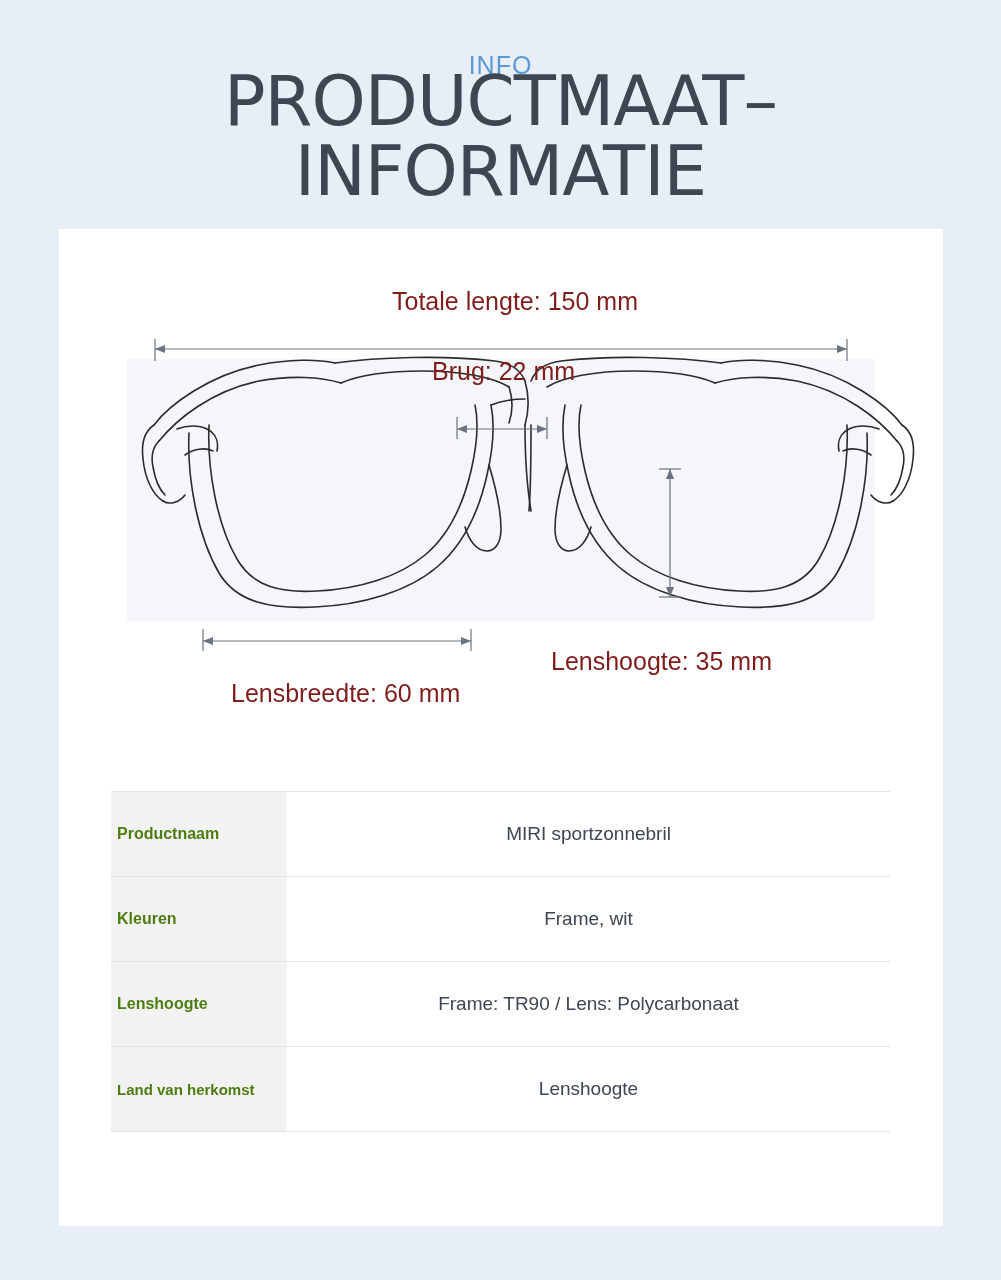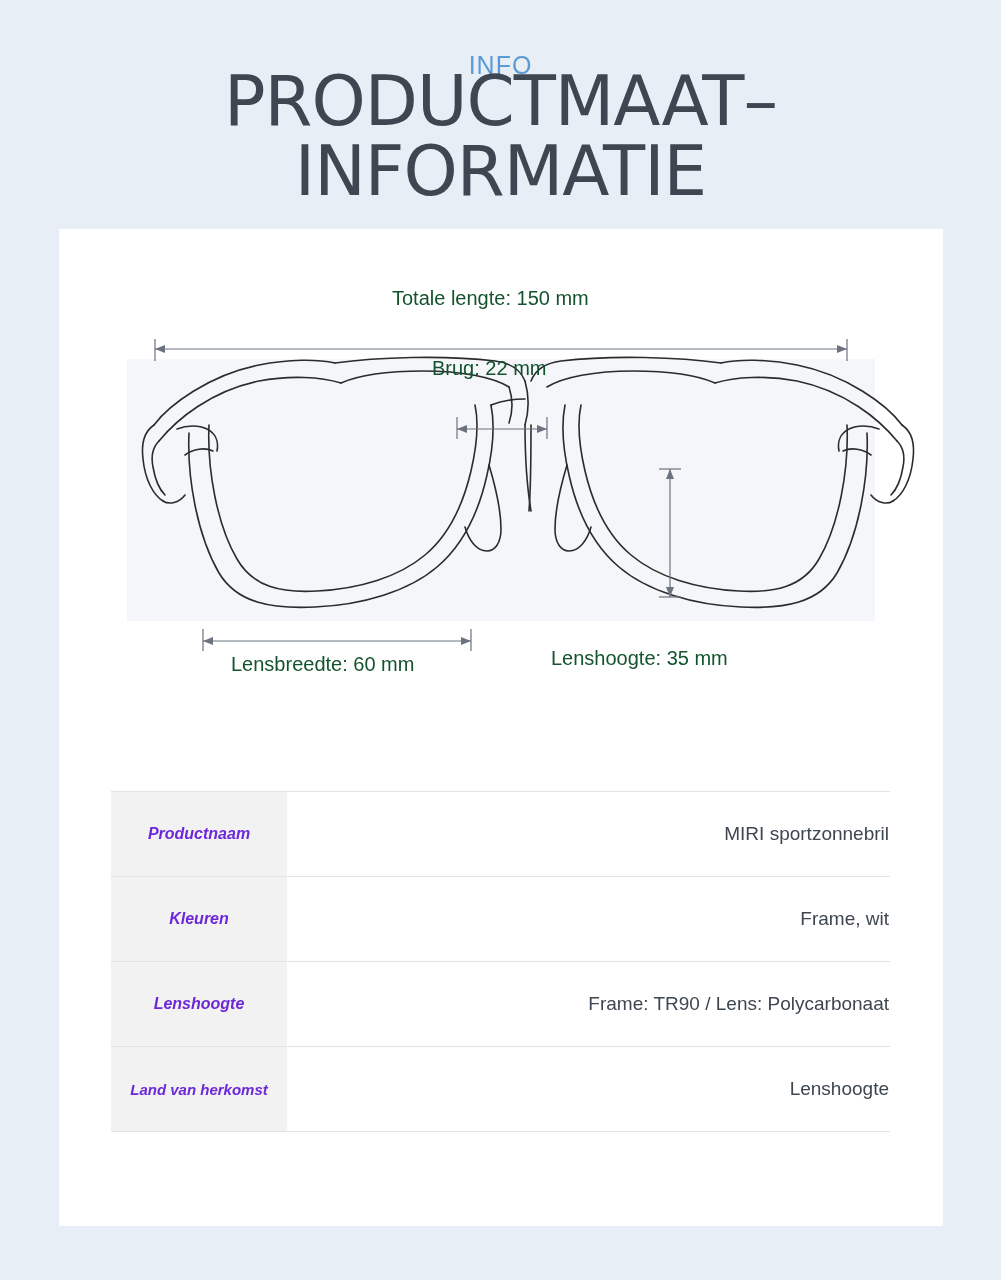--- a/index.html
+++ b/index.html
@@ -67,28 +67,28 @@
     top: 0;
     width: 884px;
     height: 540px;
   }
   .diagram svg {
     display: block;
   }
   .dim-label {
     position: absolute;
     font-family: "Liberation Sans", sans-serif;
-    font-size: 20px;
-    color: #14532d;
+    font-size: 25px;
+    color: #7f1d1d;
     white-space: nowrap;
   }
   #label-total  { left: 333px; top: 58px; }
   #label-bridge { left: 373px; top: 128px; }
   #label-height { left: 492px; top: 418px; }
-  #label-width  { left: 172px; top: 424px; }
+  #label-width  { left: 172px; top: 450px; }
 
   
   .spec-table {
     position: absolute;
     left: 52px;
     top: 562px;
     width: 779px;
     border-collapse: collapse;
   }
   .spec-table tr {
@@ -97,32 +97,30 @@
   .spec-table td {
     border-bottom: 1px solid #e3e3e3;
     vertical-align: middle;
   }
   .spec-table tr:first-child td {
     border-top: 1px solid #e3e3e3;
   }
   .spec-label {
     width: 164px;
     background: #f2f2f2;
-    text-align: center;
     font-weight: bold;
     font-size: 16px;
-    color: #6d28d9;
+    color: #4d7c0f;
     padding: 0 6px;
-    font-style: italic;
   }
   .spec-label.small {
     font-size: 15px;
   }
   .spec-value {
-    text-align: right;
+    text-align: center;
     font-size: 19px;
     color: #3e4651;
     font-weight: 400;
   }
 </style>
 </head>
 <body>
 
 <div class="page">
 

